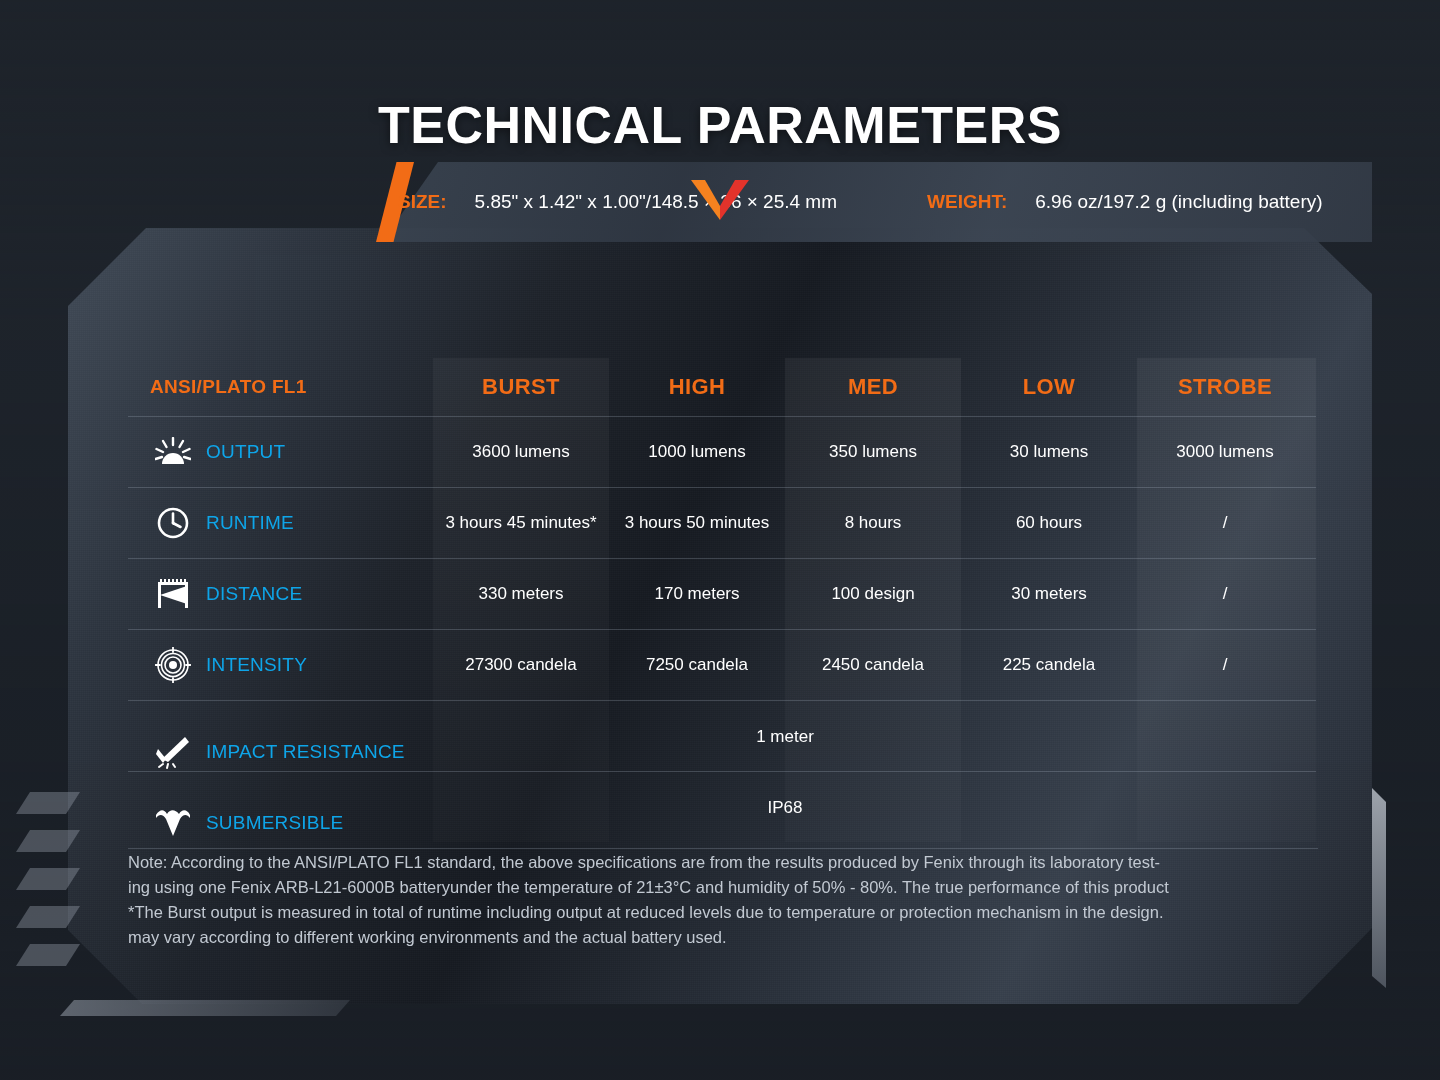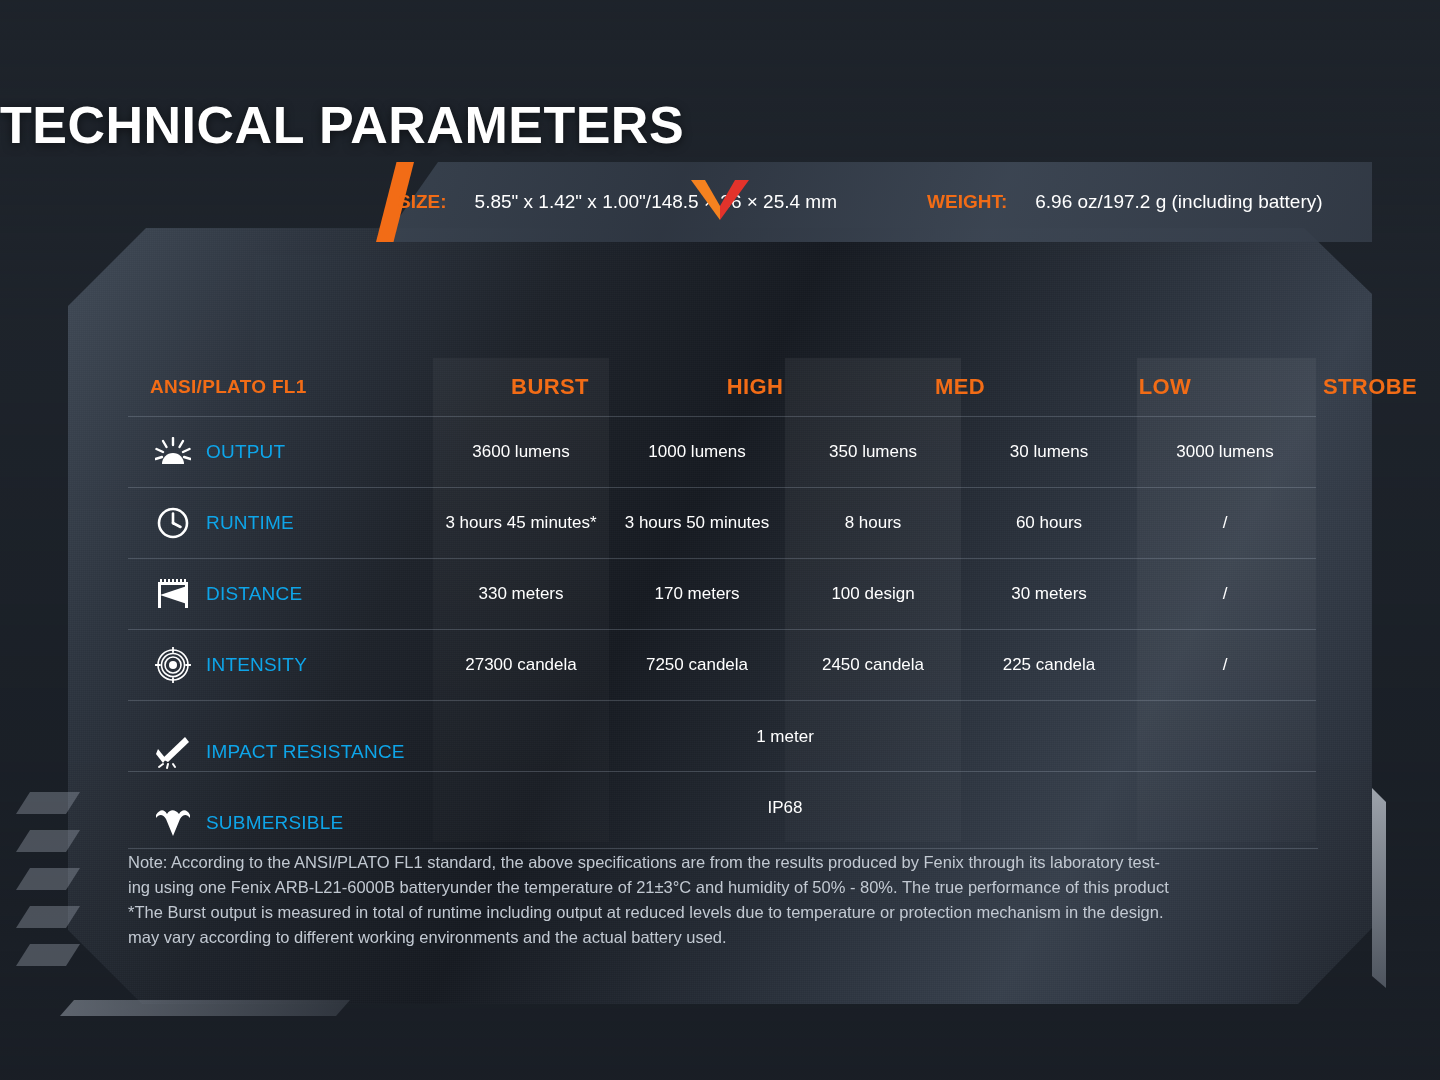--- a/index.html
+++ b/index.html
@@ -30,21 +30,21 @@
   #backdrop::after{
     content:"";
     position:absolute; inset:0;
     background:
       linear-gradient(180deg, rgba(28,33,40,0.55) 0%, rgba(20,24,30,0.18) 30%, rgba(16,20,26,0.35) 72%, rgba(22,26,33,0.62) 100%);
   }
 
   
   #title {
     position:absolute; top:95px; left:0; width:100%;
-    text-align:left;
+    text-align:center;
     color:#ffffff;
     font-size:52px;
     font-weight:bold;
     letter-spacing:0.5px;
     text-shadow:0 2px 10px rgba(0,0,0,0.55);
     z-index:5;
   }
 
   #chevron {
     position:absolute; top:180px; left:50%;
@@ -153,21 +153,21 @@
   #table {
     position:absolute;
     left:60px; top:130px;
     width:1188px;
   }
 
   .thead, .trow {
     display:flex; align-items:center;
     position:relative;
   }
-  .thead { height:58px;gap:29px; }
+  .thead { height:58px; }
   .trow  { height:71px; border-top:1px solid rgba(170,182,198,0.26); }
   .trow.wide { height:71px;align-items:flex-end; }
 
   .col-label { width:305px; flex:none; display:flex; align-items:center; padding-left:22px; }
   .col-val   { width:176px; flex:none; text-align:center; }
 
   .head-label {
     color:#f26c16; font-weight:bold; font-size:19px; letter-spacing:0.3px;
   }
   .head-val {

